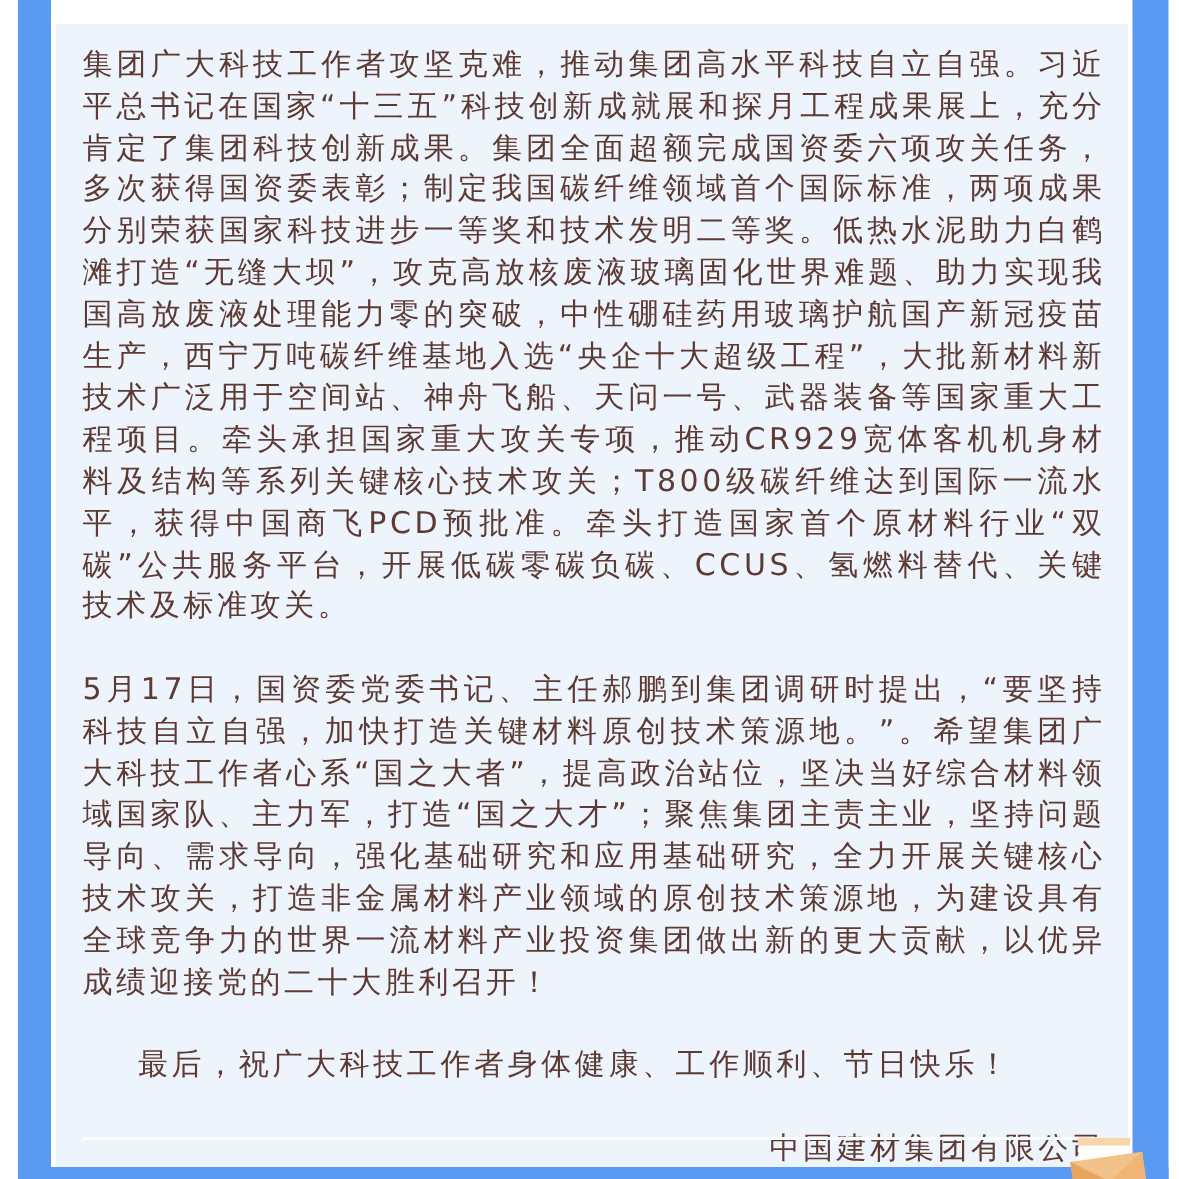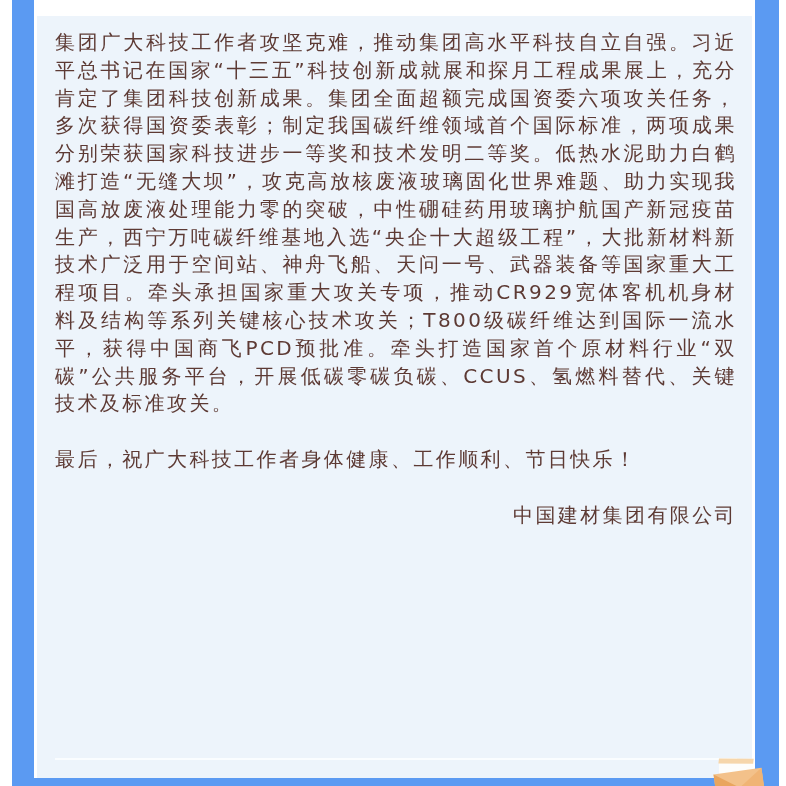--- a/index.html
+++ b/index.html
@@ -39,21 +39,21 @@
     color: #5d3a34;
     font-size: 20px;
     line-height: 27.8px;
     letter-spacing: 2.4px;
     text-align: justify;
     text-justify: inter-ideograph;
   }
   .content p {
     margin: 0 0 27.8px 0;
   }
-  .content p:last-of-type { margin-bottom: 0; }
+  .content p:last-of-type { margin-bottom: 0; margin-left: 37px; }
   .signature {
     width: max-content;
     margin: 27.8px 0 0 auto;
     text-align: center;
     line-height: 27.8px;
   }
   .divider {
     position: absolute;
     left: 18px;
     top: 742px;
@@ -72,20 +72,21 @@
   }
 </style>
 </head>
 <body>
 
 <div class="stage">
 
   <div class="card">
     <div class="content">
       <p>集团广大科技工作者攻坚克难，推动集团高水平科技自立自强。习近平总书记在国家“十三五”科技创新成就展和探月工程成果展上，充分肯定了集团科技创新成果。集团全面超额完成国资委六项攻关任务，多次获得国资委表彰；制定我国碳纤维领域首个国际标准，两项成果分别荣获国家科技进步一等奖和技术发明二等奖。低热水泥助力白鹤滩打造“无缝大坝”，攻克高放核废液玻璃固化世界难题、助力实现我国高放废液处理能力零的突破，中性硼硅药用玻璃护航国产新冠疫苗生产，西宁万吨碳纤维基地入选“央企十大超级工程”，大批新材料新技术广泛用于空间站、神舟飞船、天问一号、武器装备等国家重大工程项目。牵头承担国家重大攻关专项，推动CR929宽体客机机身材料及结构等系列关键核心技术攻关；T800级碳纤维达到国际一流水平，获得中国商飞PCD预批准。牵头打造国家首个原材料行业“双碳”公共服务平台，开展低碳零碳负碳、CCUS、氢燃料替代、关键技术及标准攻关。</p>
+      <p>5月17日，国资委党委书记、主任郝鹏到集团调研时提出，“要坚持科技自立自强，加快打造关键材料原创技术策源地。”。希望集团广大科技工作者心系“国之大者”，提高政治站位，坚决当好综合材料领域国家队、主力军，打造“国之大才”；聚焦集团主责主业，坚持问题导向、需求导向，强化基础研究和应用基础研究，全力开展关键核心技术攻关，打造非金属材料产业领域的原创技术策源地，为建设具有全球竞争力的世界一流材料产业投资集团做出新的更大贡献，以优异成绩迎接党的二十大胜利召开！</p>
       <p>最后，祝广大科技工作者身体健康、工作顺利、节日快乐！</p>
 
       <div class="signature">
         <div>中国建材集团有限公司</div>
 
       </div>
     </div>
 
     <div class="divider"></div>
   </div>

